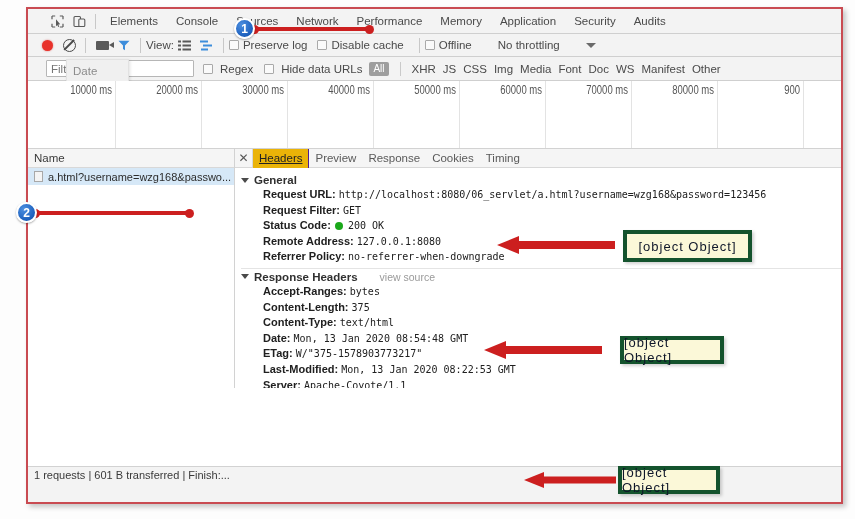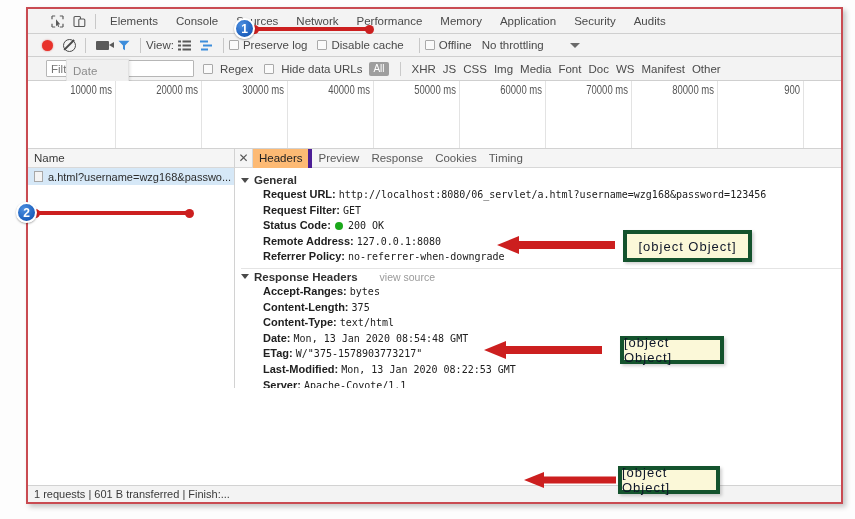--- a/index.html
+++ b/index.html
@@ -84,21 +84,21 @@
   .funnel { width: 12px; height: 11px; }
   .viewlist { width: 13px; height: 11px; }
   .viewwater { width: 13px; height: 11px; }
   .cb {
     width: 10px; height: 10px;
     border: 1px solid #a9a9a9; background: #fafafa;
     border-radius: 1px; display: inline-block;
     vertical-align: -1px;
   }
   .tlabel { margin-left: 4px; margin-right: 10px; }
-  .throttle { margin-left: 0; }
+  .throttle { margin-left: 16px; }
   .caret {
     width: 0; height: 0; margin-left: 26px;
     border-left: 5px solid transparent;
     border-right: 5px solid transparent;
     border-top: 5px solid #6a6a6a;
   }
 
   
   .filterbar {
     height: 24px;
@@ -183,24 +183,24 @@
     height: 19px; background: #f5f5f5;
     border-bottom: 1px solid #d8d8d8;
     display: flex; align-items: center;
     font-size: 11.5px; color: #5a5a5a;
   }
   .closex {
     width: 17px; text-align: center; color: #555; font-size: 12px;
   }
   .subtab { padding: 0 6px; line-height: 18px; }
   .subtab.active {
-    background: #fdba74; color: #222;
+    background: #eab308; color: #222;
     border-left: 1px solid #d8d8d8;
-    border-right: 4px solid #4c1d95;
-    height: 19px; margin-bottom: -1px;
+    border-right: 1px solid #4c1d95;
+    height: 19px; margin-bottom: -1px; text-decoration: underline;
   }
 
   .hbody { padding: 4px 0 0 6px; font-size: 11px; }
   .sechdr {
     font-weight: bold; color: #303030; font-size: 11.5px;
     margin: 2px 0 1px 0; display: flex; align-items: center;
   }
   .tri {
     width: 0; height: 0; margin-right: 5px;
     border-left: 4px solid transparent;
@@ -217,21 +217,21 @@
   .hv { font-family: "DejaVu Sans Mono", monospace; font-size: 10px; color: #202020; }
   .secdiv { border-top: 1px solid #e4e4e4; margin: 3px 0 2px 0; }
   .greendot {
     display: inline-block; width: 8px; height: 8px;
     border-radius: 50%; background: #1aa81a; margin: 0 2px -1px 1px;
   }
 
   
   .statusbar {
     position: absolute; left: 0; right: 0; bottom: 0;
-    height: 17px; background: #f3f3f3;
+    height: 36px; background: #f3f3f3;
     border-top: 1px solid #d2d2d2;
     font-size: 11px; color: #3a3a3a;
     line-height: 17px; padding-left: 6px;
     white-space: nowrap;
   }
 
   
   .callout {
     position: absolute;
     background: #fbf8d8;

